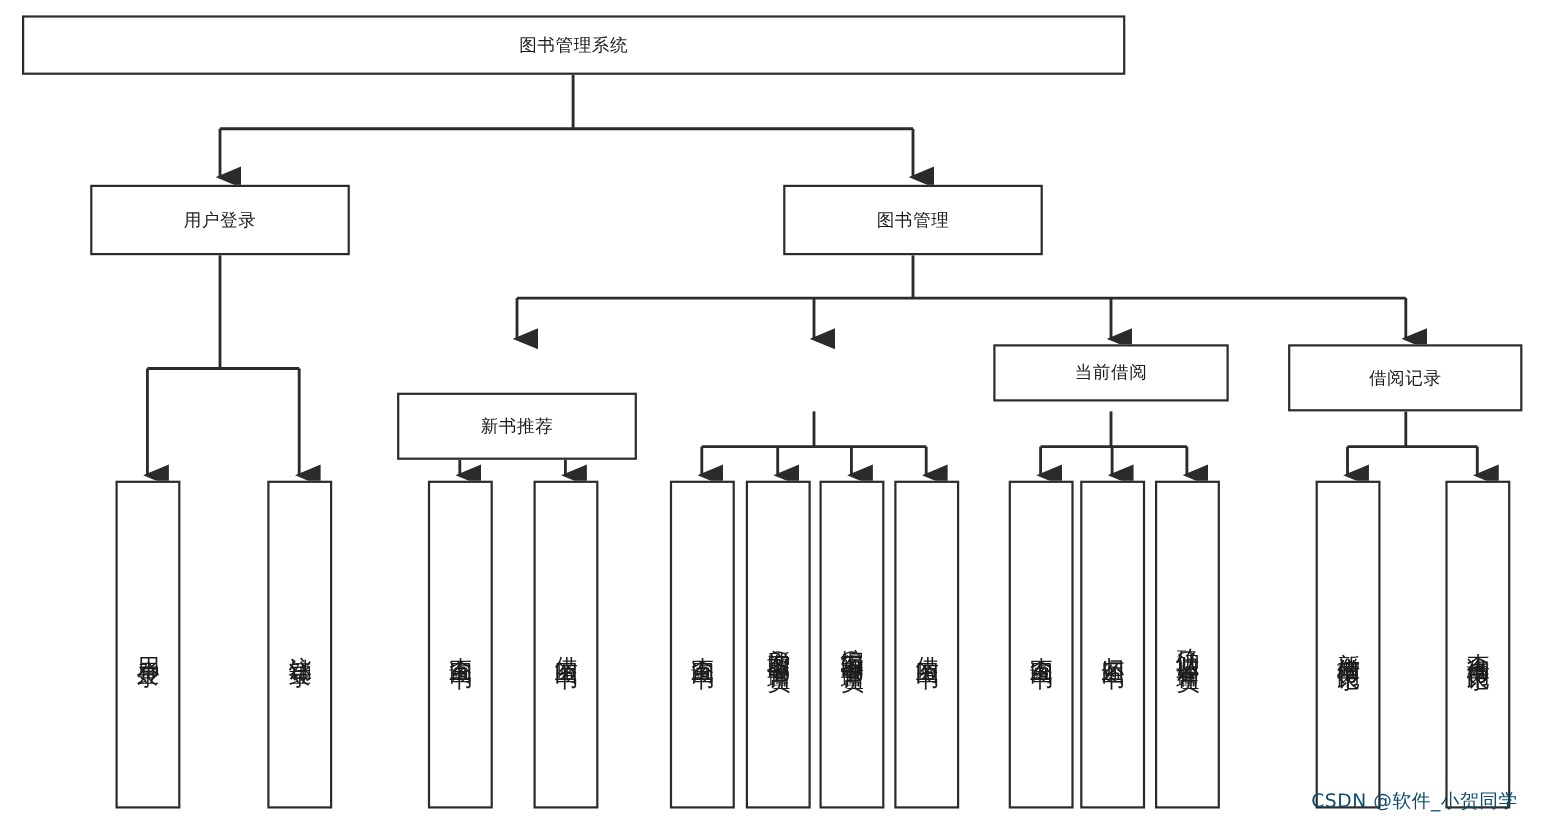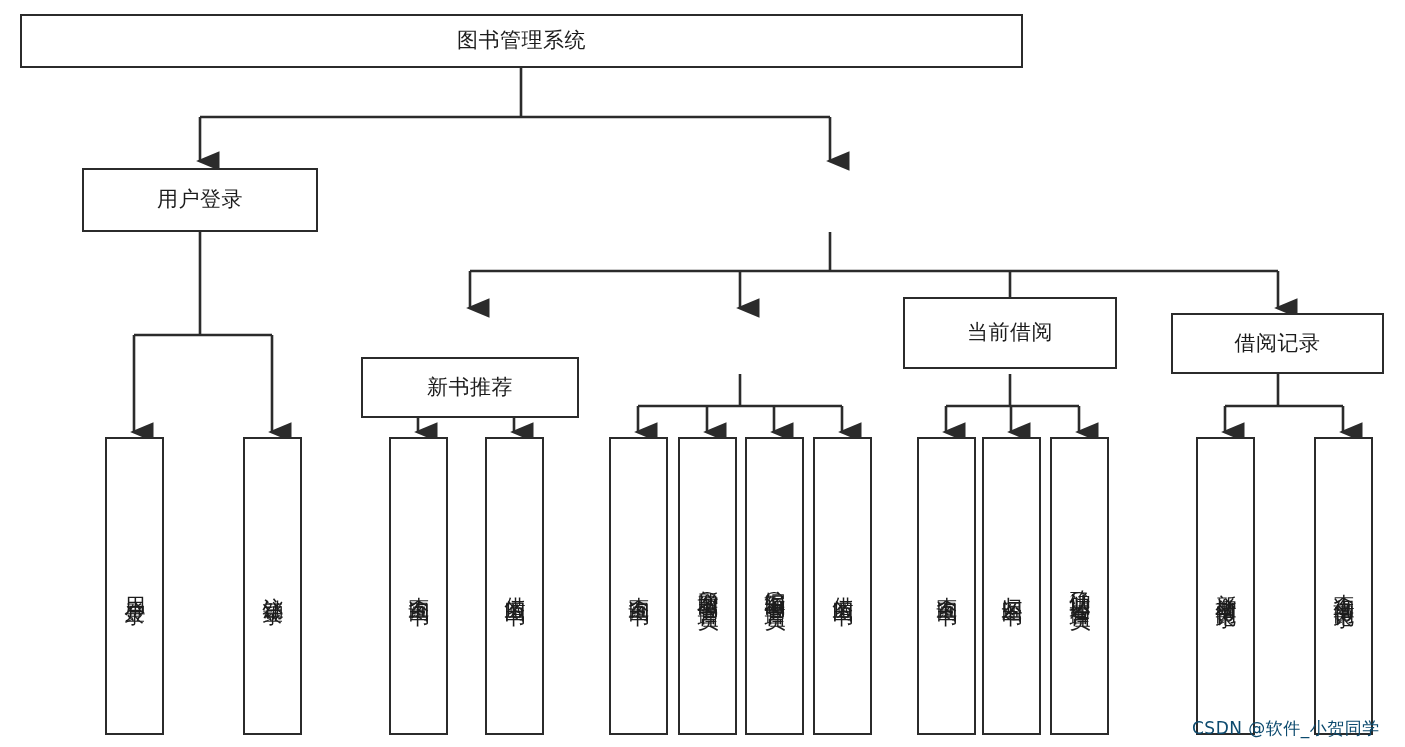--- a/index.html
+++ b/index.html
@@ -32,21 +32,21 @@
     border: 2px solid #2b2b2b;
     background: #ffffff;
     display: flex;
     align-items: center;
     justify-content: center;
     color: #1c1c1c;
     font-weight: 400;
     letter-spacing: 0.5px;
   }
   .node.horiz {
-    font-size: 21px;
+    font-size: 16px;
     line-height: 1.2;
     writing-mode: horizontal-tb;
   }
   .node.vert {
     font-size: 21px;
     line-height: 1.18;
     writing-mode: vertical-rl;
     text-orientation: upright;
     letter-spacing: 3px;
     padding-top: 6px;
@@ -122,25 +122,28 @@
     </g>
   </svg>
 
   <div class="node horiz" style="left:20px; top:14px; width:1003px; height:54px;">
     <span>图书管理系统</span>
   </div>
 
   <div class="node horiz" style="left:82px; top:168px; width:236px; height:64px;">
     <span>用户登录</span>
   </div>
+  <div class="node horiz" style="left:712px; top:168px; width:236px; height:64px;">
+    <span>图书管理</span>
+  </div>
 
   <div class="node horiz" style="left:361px; top:313px; width:218px; height:61px;margin-top:44px;">
     <span>新书推荐</span>
   </div>
-  <div class="node horiz" style="left:903px; top:297px; width:214px; height:72px;">
+  <div class="node horiz" style="left:903px; top:313px; width:214px; height:52px;">
     <span>当前借阅</span>
   </div>
   <div class="node horiz" style="left:1171px; top:313px; width:213px; height:61px;">
     <span>借阅记录</span>
   </div>
 
   <div class="node vert" style="left:105px; top:437px; width:59px; height:298px;">
     <span class="vtext">用户登录</span>
   </div>
   <div class="node vert" style="left:243px; top:437px; width:59px; height:298px;">

